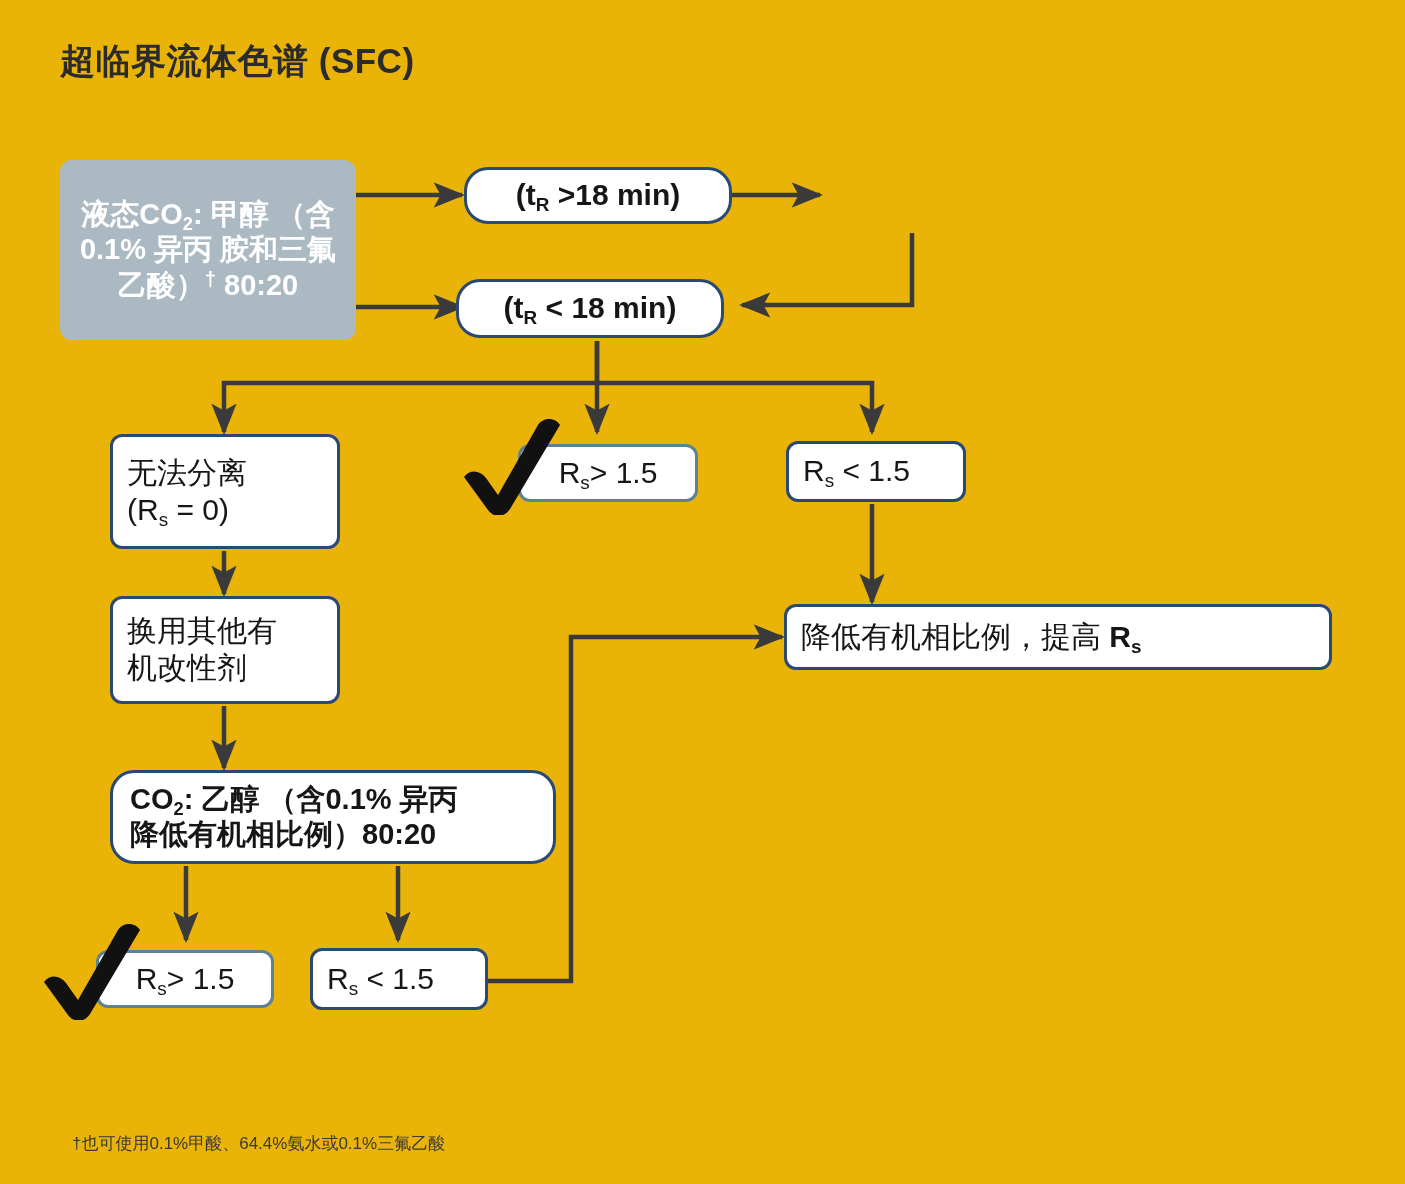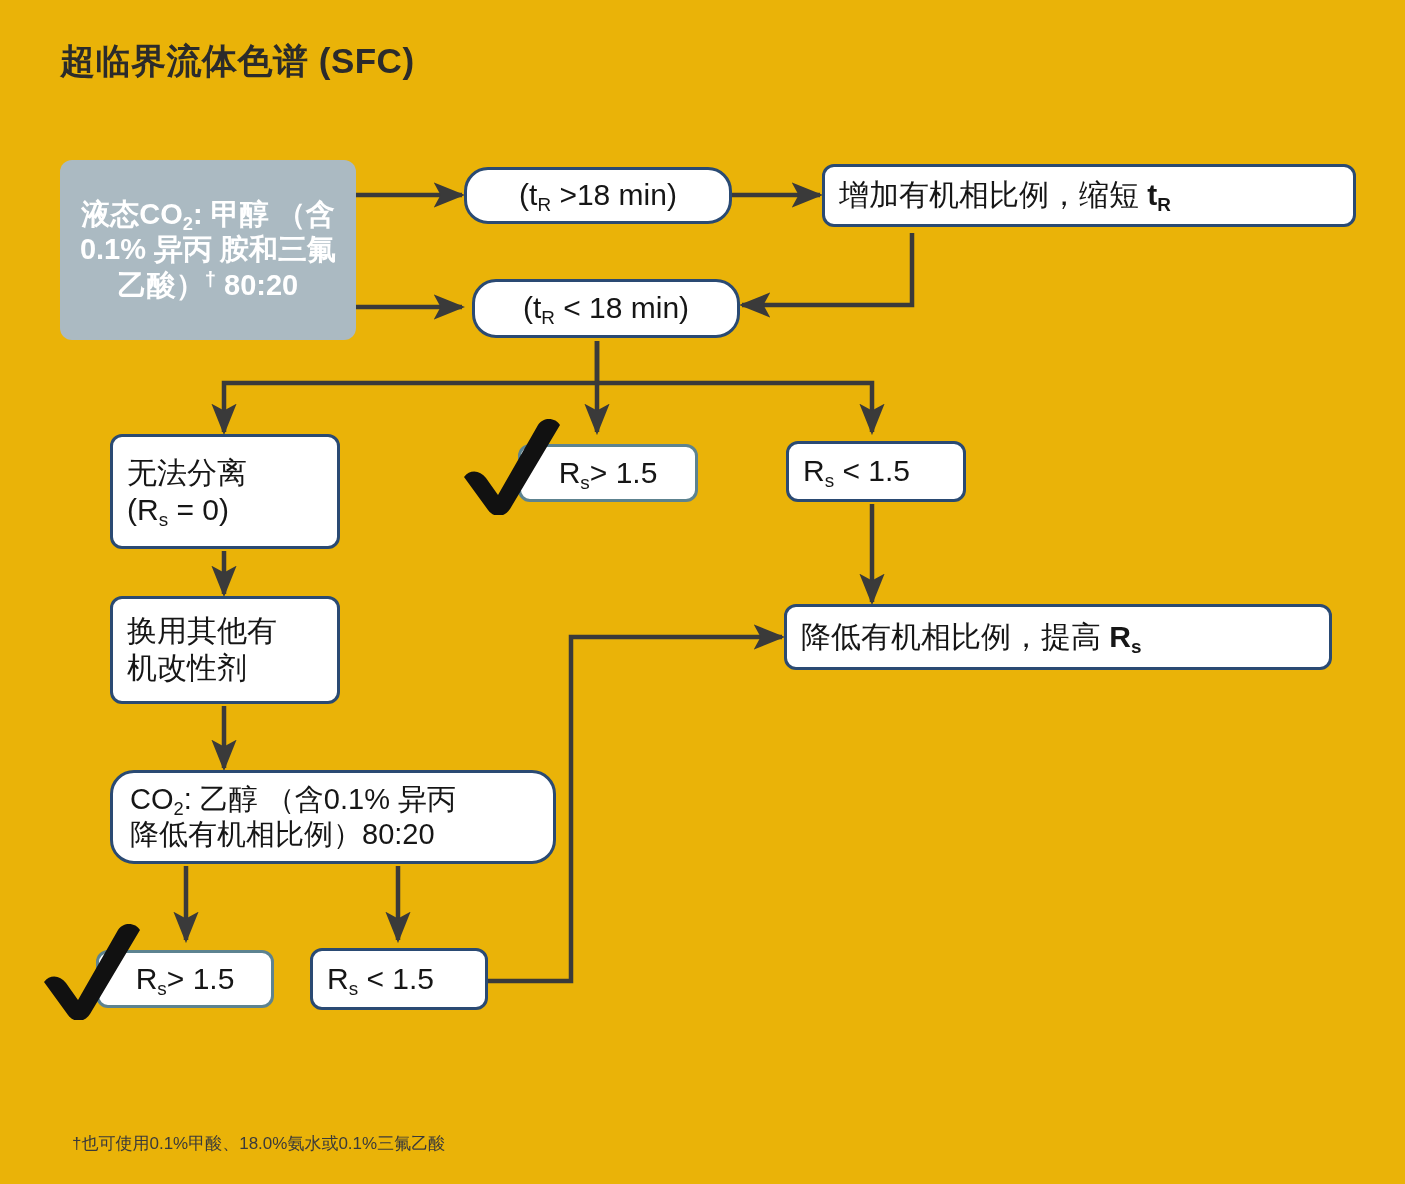--- a/index.html
+++ b/index.html
@@ -50,21 +50,21 @@
     border-radius: 12px;
     display: flex;
     align-items: center;
     justify-content: flex-start;
     padding: 4px 14px;
     line-height: 1.22;
     font-size: 30px;
     color: #161616;
   }
   .node.center { justify-content: center; }
-  .node.bold { font-weight: normal; border-radius: 24px; }
+  .node.bold { font-weight: bold; border-radius: 24px; }
   .node.teal { border-color: #5d8390; border-width: 3px; justify-content: center; }
 
   .node .txt { display: block; }
 
   
   .node-gray {
     position: absolute;
     box-sizing: border-box;
     background: #abbac2;
     border-radius: 12px;
@@ -146,25 +146,22 @@
       <span class="txt">（含 0.1% 异丙</span>
       <span class="txt"><span>胺和三氟乙酸）</span><sup>†</sup></span>
       <span class="txt">80:20</span>
     </div>
   </div>
 
   <div class="node center bold" style="left:464px; top:167px; width:268px; height:57px;">
     <span><span>(t</span><sub>R</sub><span> &gt;18 min)</span></span>
   </div>
 
-  <div class="node" style="left:822px; top:164px; width:534px; height:63px;">
-    <span><span>增加有机相比例，缩短 </span><b>t</b><sub style="font-weight:bold">R</sub></span>
-  </div>
-
-  <div class="node center bold" style="left:472px; top:279px; width:268px; height:59px;">
+
+  <div class="node center bold" style="left:456px; top:279px; width:268px; height:59px;">
     <span><span>(t</span><sub>R</sub><span> &lt; 18 min)</span></span>
   </div>
 
   <div class="node" style="left:110px; top:434px; width:230px; height:115px;">
     <div>
       <span class="txt">无法分离</span>
       <span class="txt"><span>(R</span><sub>s</sub><span> = 0)</span></span>
     </div>
   </div>
 
@@ -203,15 +200,15 @@
   </div>
 
   <svg class="check" style="left:452px; top:415px; width:120px; height:100px;" viewBox="0 0 120 100">
     <path d="M 12 62 C 18 54 28 55 34 63 L 46 80 L 86 10 C 92 1 104 3 108 10 L 58 94 C 52 103 42 103 36 95 Z" fill="#111111"></path>
   </svg>
 
   <svg class="check" style="left:32px; top:920px; width:120px; height:100px;" viewBox="0 0 120 100">
     <path d="M 12 62 C 18 54 28 55 34 63 L 46 80 L 86 10 C 92 1 104 3 108 10 L 58 94 C 52 103 42 103 36 95 Z" fill="#111111"></path>
   </svg>
 
-  <div class="footnote">†也可使用0.1%甲酸、18.0%氨水或0.1%三氟乙酸</div>
+  <div class="footnote">†也可使用0.1%甲酸、64.4%氨水或0.1%三氟乙酸</div>
 
 </div>
 
 </body></html>

